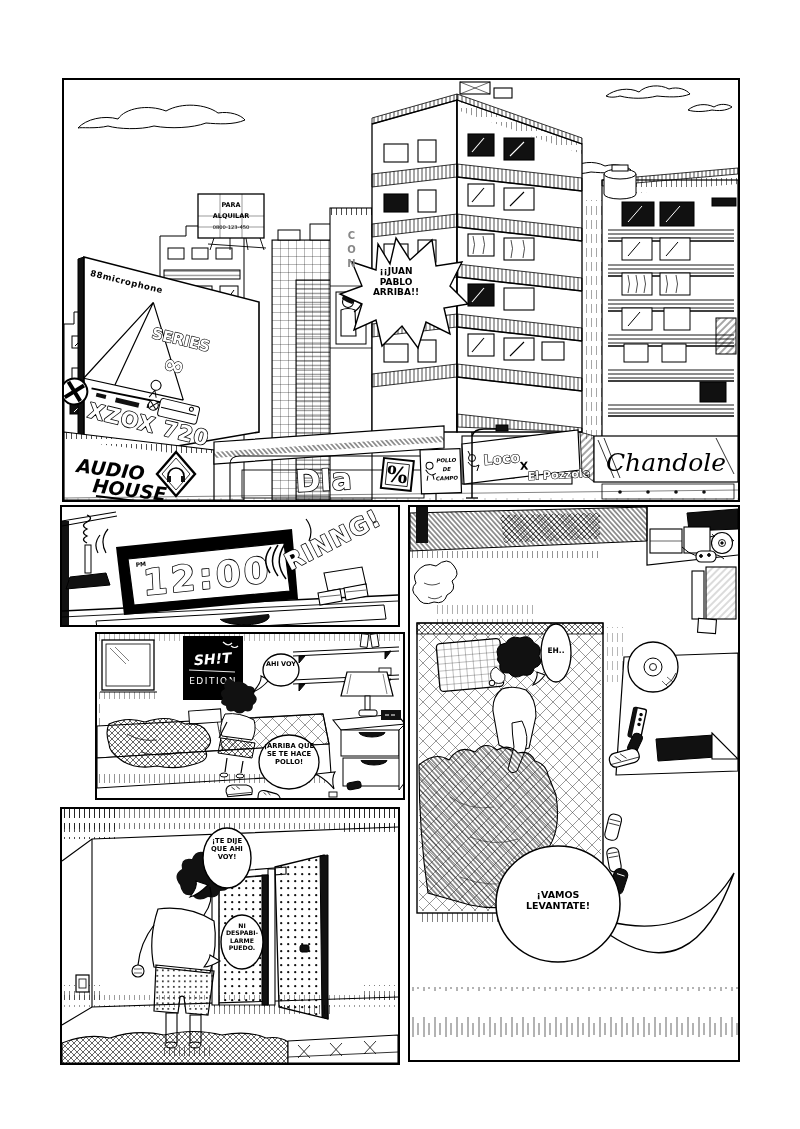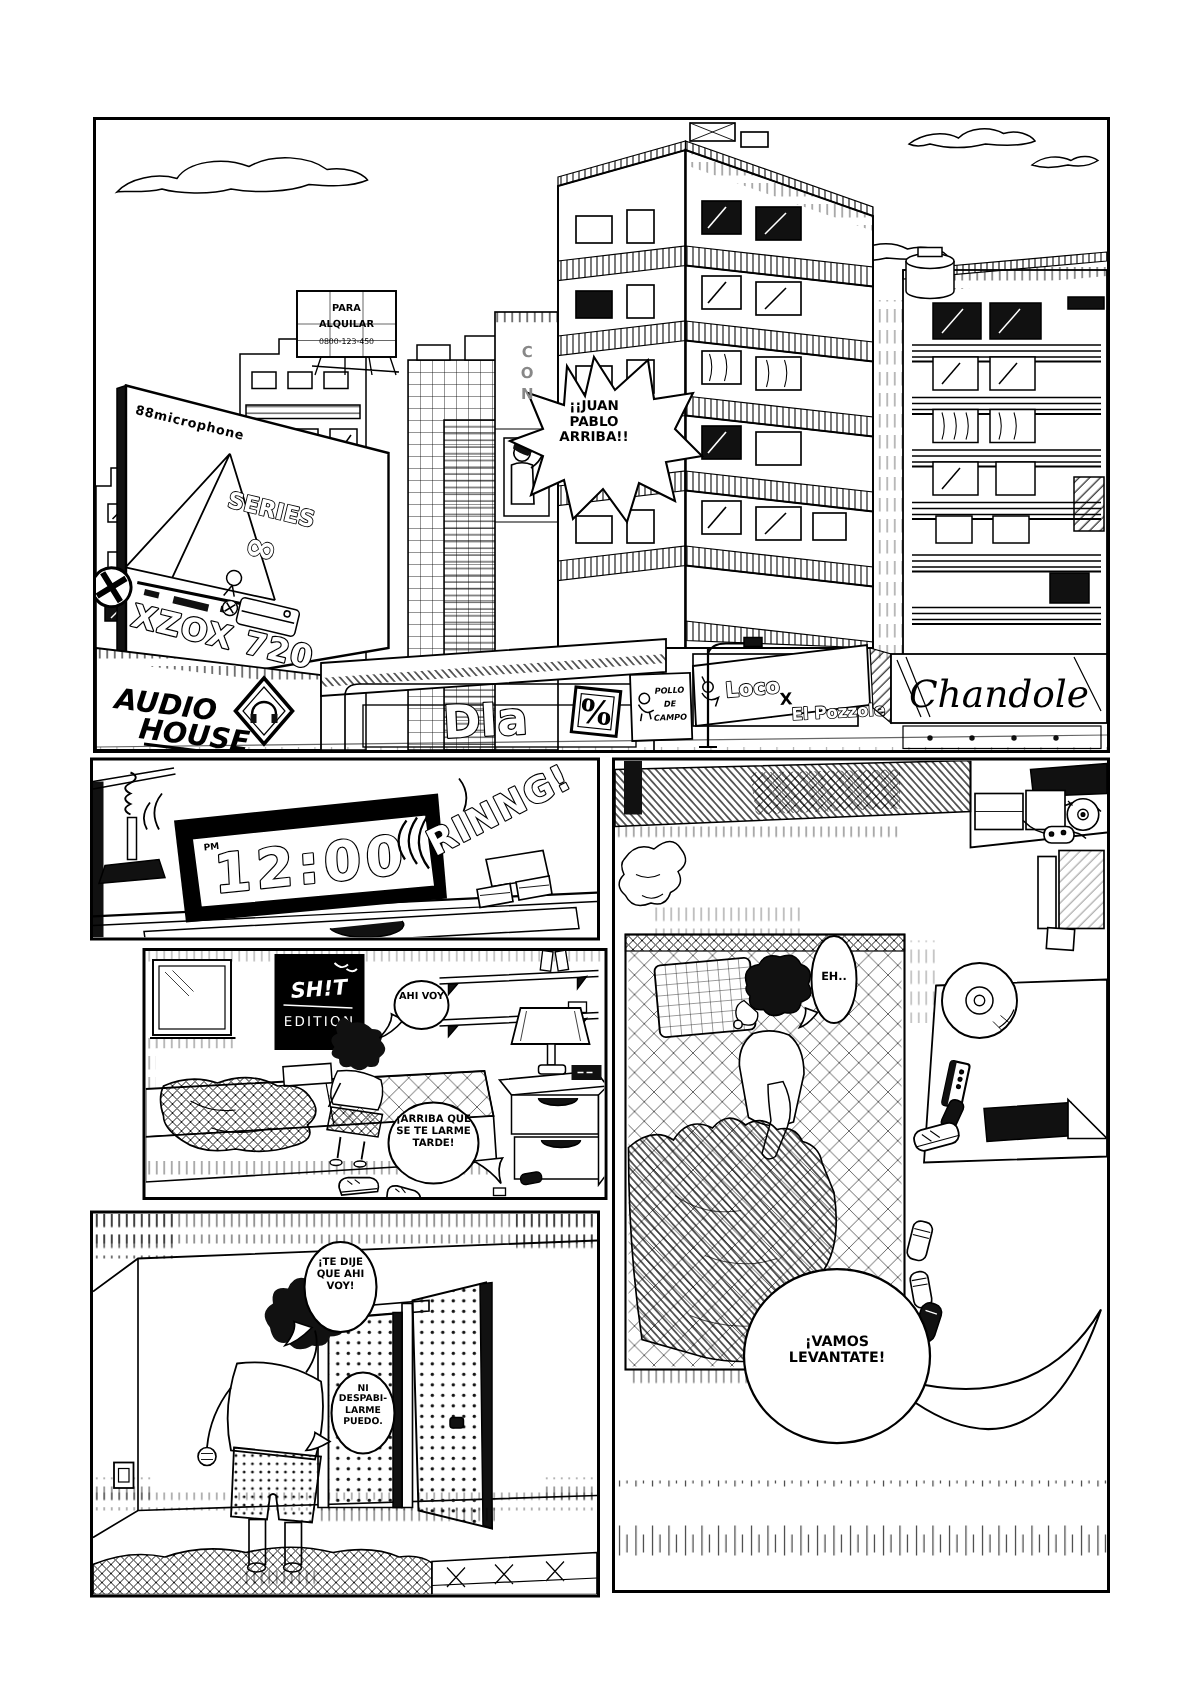--- a/index.html
+++ b/index.html
@@ -426,21 +426,21 @@
           </g>
         <rect x="250" y="148" width="14" height="7" rx="3" fill="#111" transform="rotate(-10 257 151)"></rect>
         <rect x="232" y="158" width="8" height="5" stroke-width="0.9"></rect>
       </g>
       <path d="M172,46 q-8,9 -16,12 q9,-10 8,-16 z" fill="#fff" stroke="#000" stroke-width="1.1"></path>
       <ellipse cx="184" cy="36" rx="18" ry="16" fill="#fff" stroke="#000" stroke-width="1.3"></ellipse>
       <path d="M219,140 q12,7 18,15 q-3,-11 1,-17 z" fill="#fff" stroke="#000" stroke-width="1.1"></path>
       <ellipse cx="192" cy="128" rx="30" ry="27" fill="#fff" stroke="#000" stroke-width="1.3"></ellipse>
     </svg>
     <div class="bub" style="left:168px;top:27px;width:32px;font-size:6.5px;">AHI VOY</div>
-    <div class="bub" style="left:166px;top:108px;width:52px;font-size:6.8px;">¡ARRIBA QUE SE TE LARME TARDE!</div>
+    <div class="bub" style="left:166px;top:108px;width:52px;font-size:6.8px;">¡ARRIBA QUE SE TE HACE POLLO!</div>
   </div>
 
   <div class="panel" style="left:408px;top:505px;width:328px;height:553px;">
     <svg width="328" height="553" viewBox="0 0 328 553">
       <g>
         <polygon points="0,6 237,0 237,34 0,44" fill="url(#hatch2)" stroke="#000" stroke-width="1"></polygon>
         <polygon points="90,8 190,6 190,32 94,36" fill="url(#cross6)"></polygon>
         <rect x="6" y="0" width="12" height="36" fill="#111"></rect>
         <rect x="0" y="44" width="190" height="9" fill="url(#drip)" opacity="0.6"></rect>
         <rect x="24" y="96" width="100" height="20" fill="url(#drip)" opacity="0.45"></rect>

